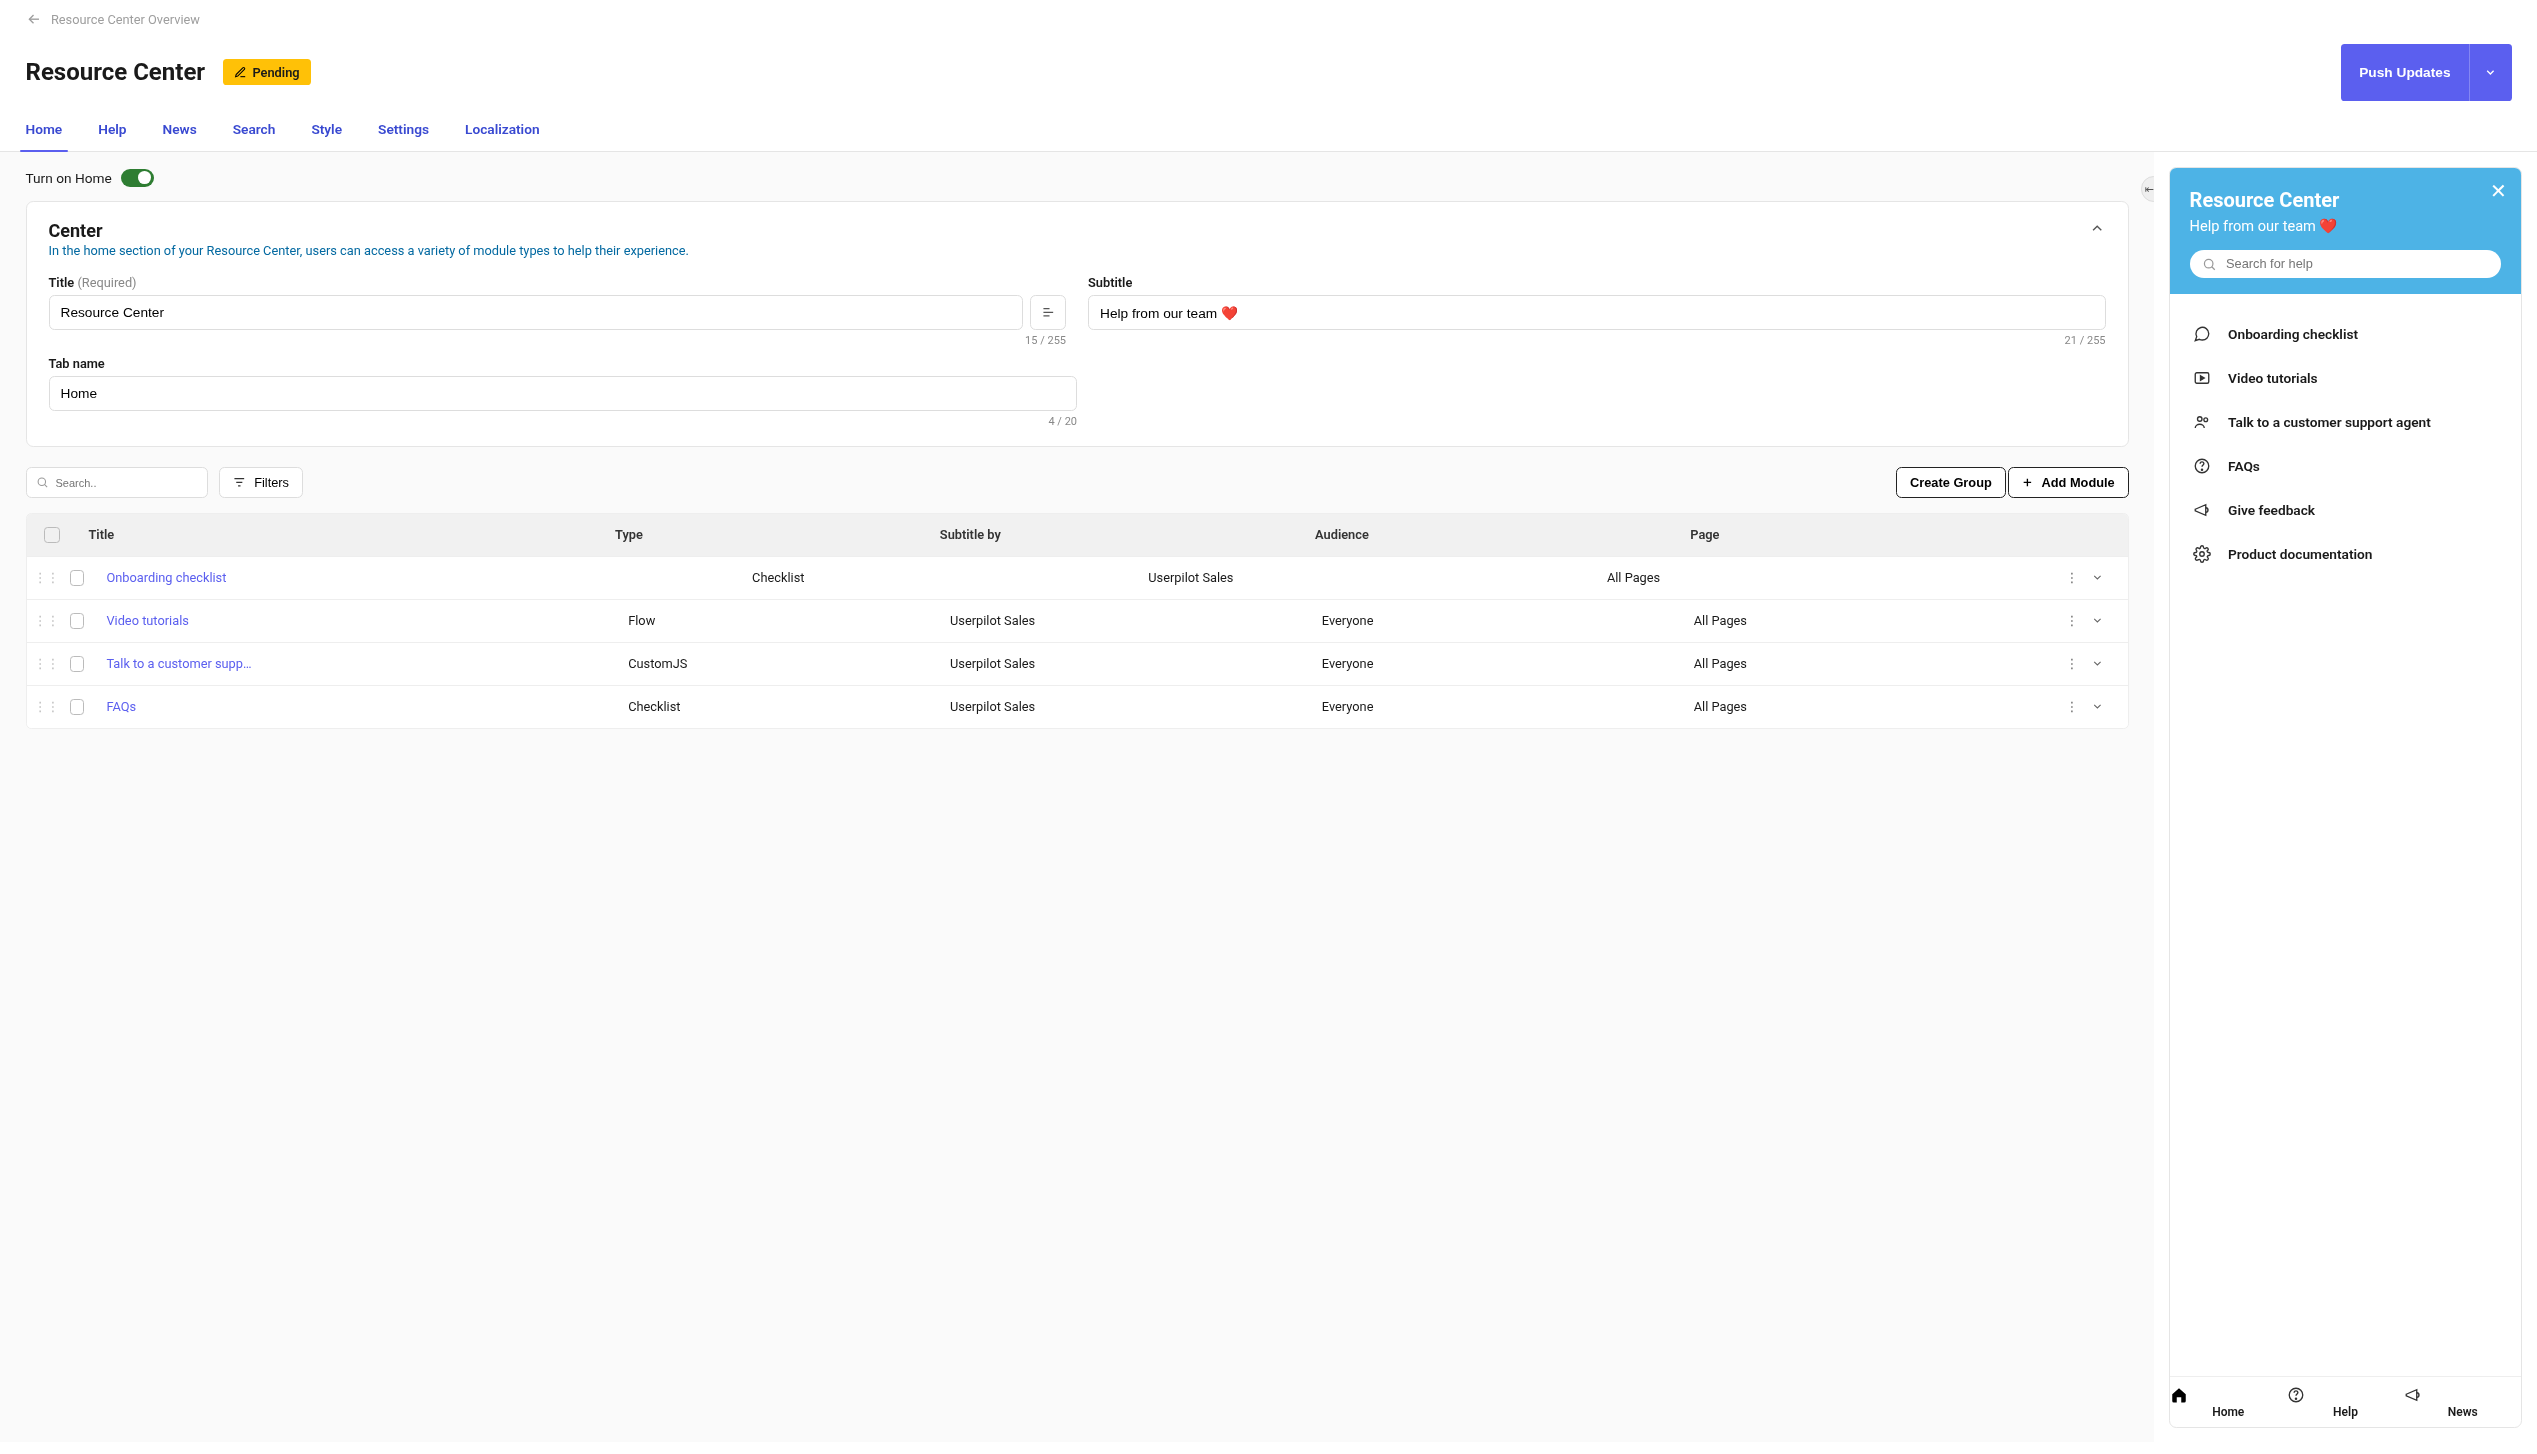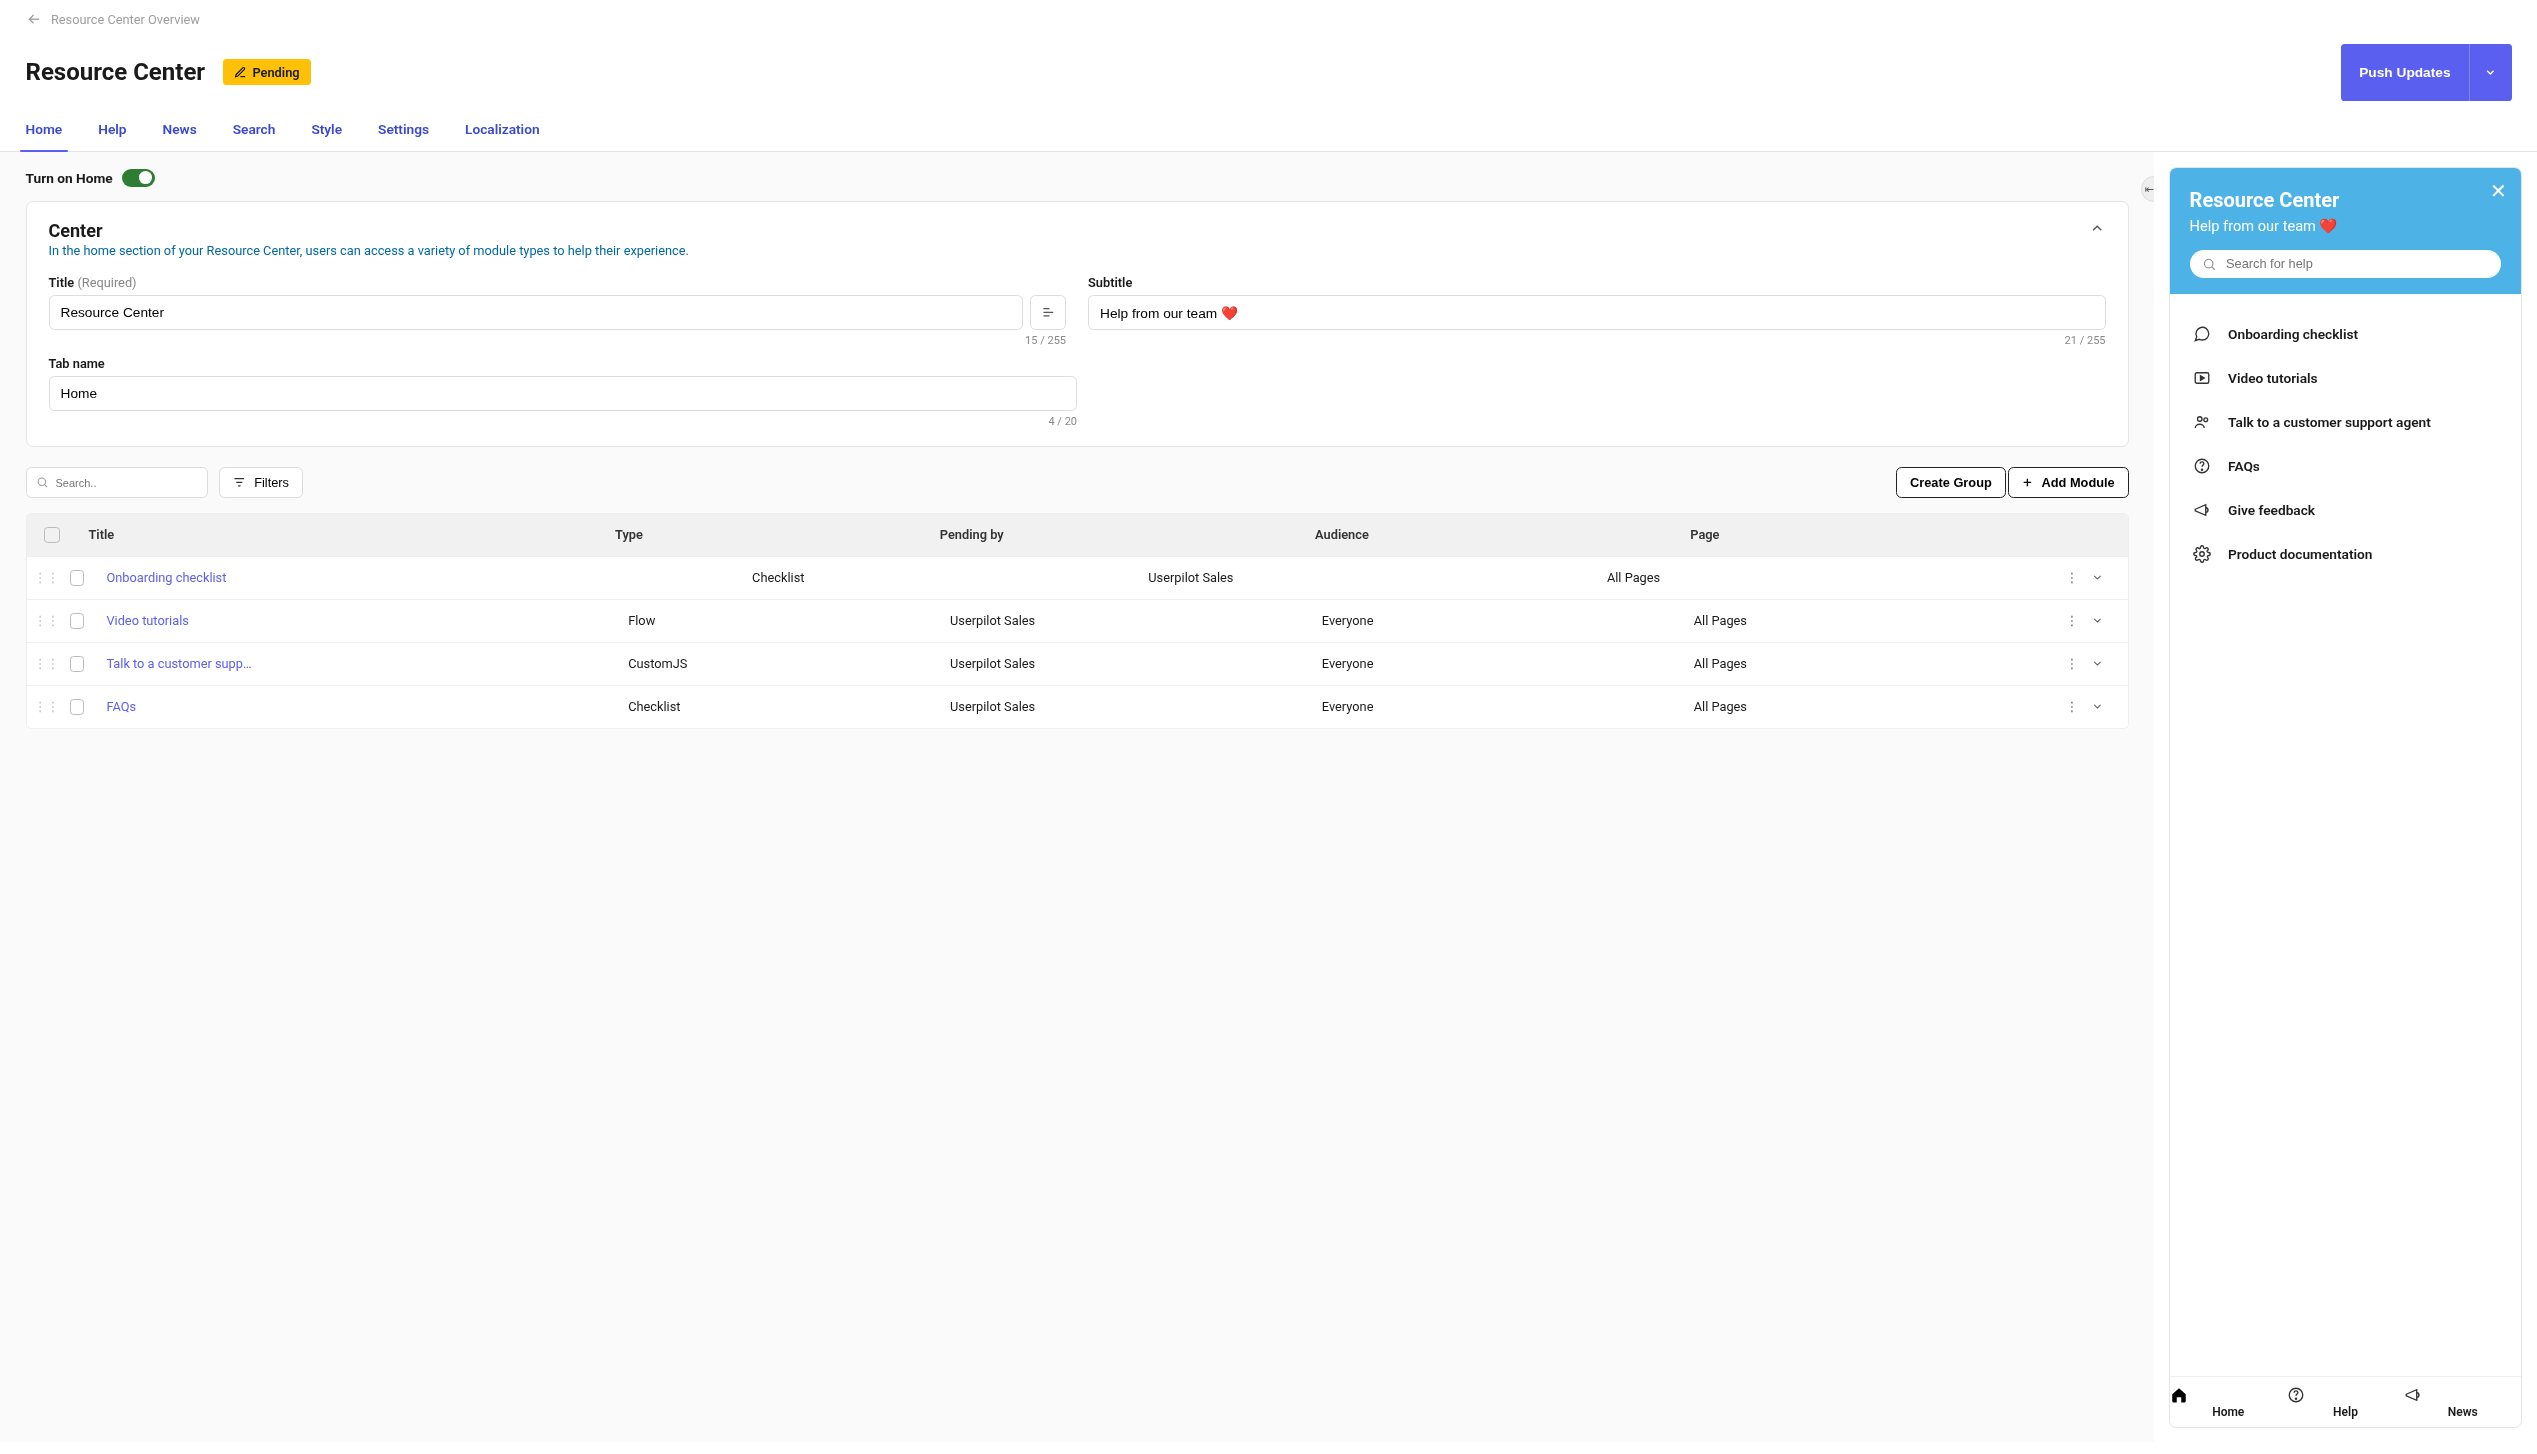--- a/index.html
+++ b/index.html
@@ -23,21 +23,21 @@
 .tab { padding-bottom:14.6px; font-size:13.7px; font-weight:600; color:#3949d1; cursor:pointer; position:relative; }
 .tab.active::after{content:""; position:absolute; left:-5.5px; right:-5.5px; bottom:-0.9px; height:2.7px; background:#5b5fef; border-radius:1.8px;}
 
 
 .workspace { display:flex; height:calc(100vh - 164px); }
 .editor-col { flex:1; background:#fafafa; padding:16.4px 25.5px; overflow-y:auto; position:relative; }
 .preview-col { width:383px; padding:14.6px; }
 .divider-handle { position:absolute; right:-12.8px; top:24px; width:25.5px; height:25.5px; background:#efefef; border:0.9px solid #ddd; border-radius:50%; display:flex; align-items:center; justify-content:center; z-index:3; font-size:11px; color:#555; cursor:pointer;}
 
 
-.toggle-row { display:flex; align-items:center; gap:9px; font-weight:700; font-size:13.7px; padding-bottom:14.6px; }
+.toggle-row { display:flex; align-items:center; gap:9px; font-weight:400; font-size:13.7px; padding-bottom:14.6px; }
 .toggle { width:33px; height:18px; background:#2e7d32; border-radius:18px; position:relative; cursor:pointer; }
 .toggle::after{content:""; position:absolute; width:12.8px; height:12.8px; background:#fff; border-radius:50%; top:2.7px; right:2.7px;}
 
 
 .card { background:#fff; border:0.9px solid #e5e5e5; border-radius:7.3px; padding:18px 22px; }
 .card-head { display:flex; justify-content:space-between; align-items:flex-start; }
 .card-title { font-size:18px; font-weight:700; margin-bottom:1.8px; }
 .card-sub { font-size:12.8px; color:#0369a1; }
 .chev { cursor:pointer; color:#666; }
 
@@ -216,21 +216,21 @@
       </div>
     </div>
 
     <div class="tbl">
       <div class="thead">
         <div class="th col-check">
             <span class="chk"></span>
           </div>
         <div class="th col-title">Title</div>
         <div class="th col-type">Type</div>
-        <div class="th col-by">Pending by</div>
+        <div class="th col-by">Subtitle by</div>
         <div class="th col-aud">Audience</div>
         <div class="th col-page">Page</div>
         <div class="th col-act"></div>
       </div>
       <div id="rows">
   <div class="trow">
     <span class="handle">⋮⋮</span>
     <div class="td col-check" style="width:36px">
               <span class="chk"></span>
             </div>

